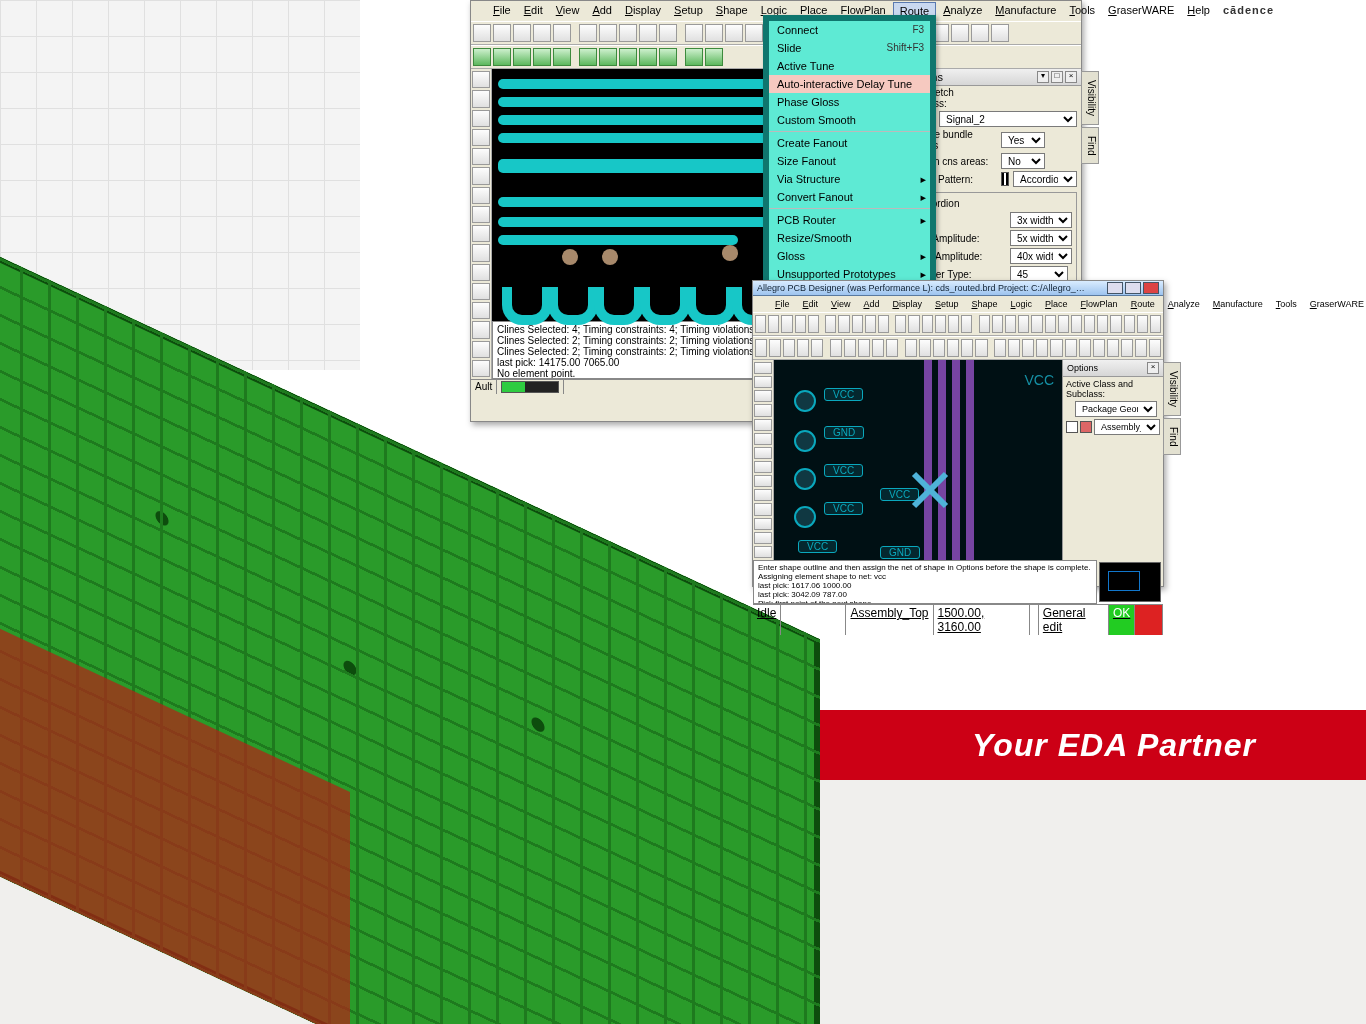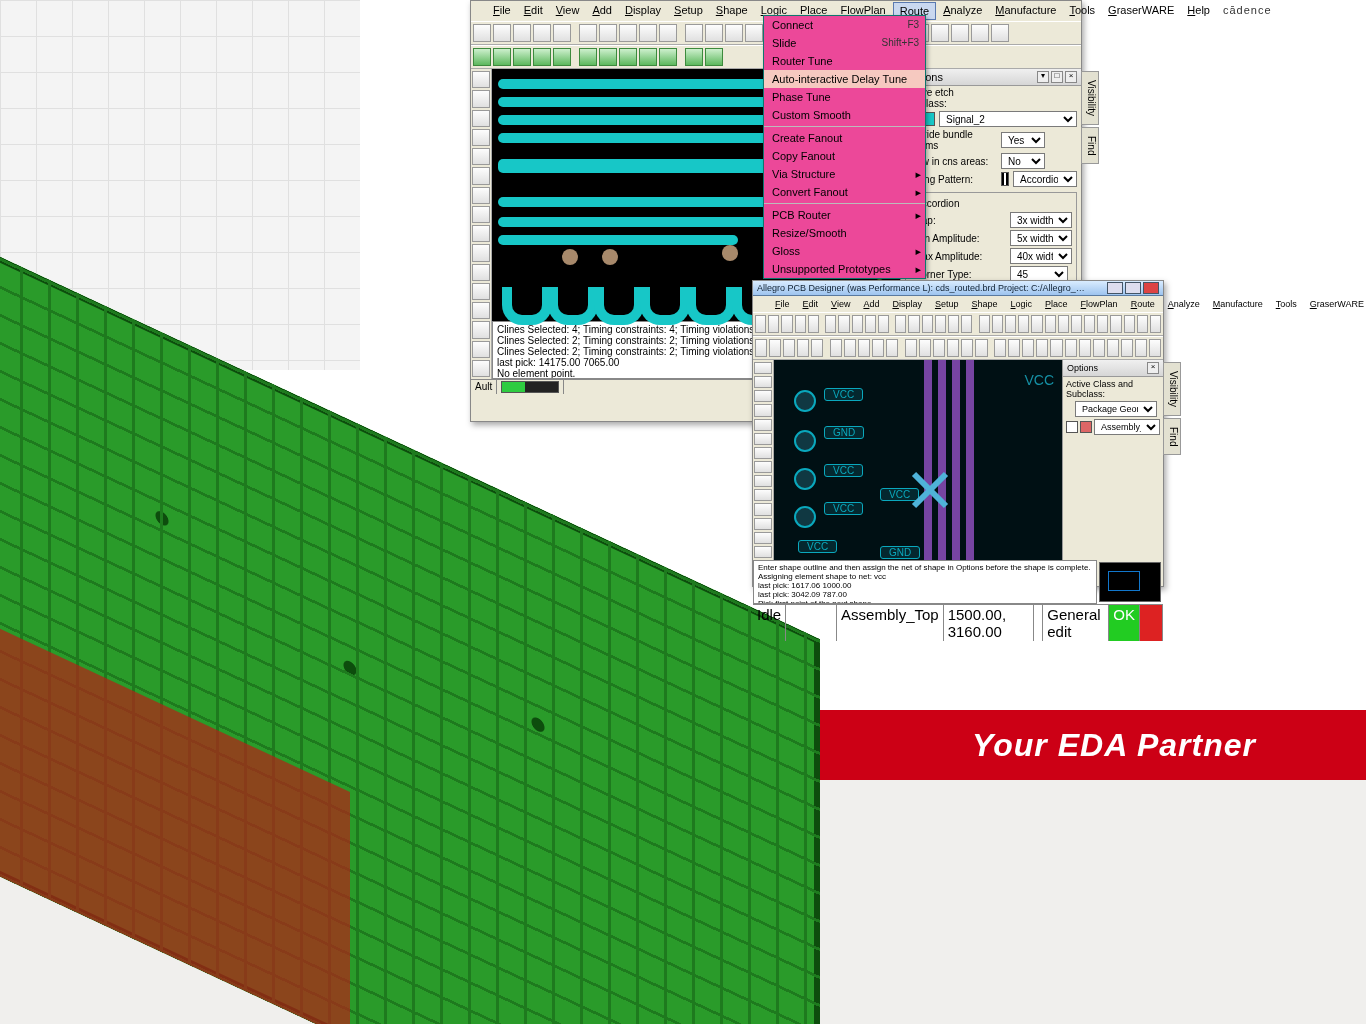--- a/index.html
+++ b/index.html
@@ -19,21 +19,21 @@
     repeating-linear-gradient(90deg,#1e7a1e 0 3px,transparent 3px 28px),
     radial-gradient(circle at 30% 30%,#0d4d0d 6px,transparent 7px),
     radial-gradient(circle at 50% 40%,#0d4d0d 6px,transparent 7px),
     radial-gradient(circle at 70% 35%,#0d4d0d 6px,transparent 7px);}
   .pcb-iso::after{content:"";position:absolute;left:0;top:60%;width:50%;height:40%;background:#b52117;opacity:.7;}
   
   .win{position:absolute;background:#ece9d8;border:1px solid #888;box-shadow:2px 3px 6px rgba(0,0,0,.35);}
   .menubar{display:flex;gap:1px;background:#ece9d8;padding:1px 16px;font-size:11px;}
   .menubar span{padding:2px 6px;cursor:default;}
   .menubar span u{text-decoration:underline;}
-  .brand{margin-left:auto;padding-right:6px;font-weight:normal;letter-spacing:1px;color:#333;}
+  .brand{margin-left:auto;padding-right:6px;font-weight:bold;letter-spacing:1px;color:#333;}
   .toolbar{display:flex;gap:2px;padding:2px;background:#ece9d8;border-top:1px solid #fff;border-bottom:1px solid #aaa;}
   .tbtn{width:16px;height:16px;border:1px solid #9a9a9a;background:linear-gradient(#fdfdfd,#e0e0e0);}
   .tsep{width:4px;}
   .toolbar.green .tbtn{background:linear-gradient(#cdf0cd,#5db85d);border-color:#3d8a3d;}
   .panel-title{background:linear-gradient(#f0f0f0,#d6d6d6);border-bottom:1px solid #999;padding:2px 4px;font-size:11px;display:flex;align-items:center;gap:6px;}
   .panel-title .xbtns{margin-left:auto;display:flex;gap:2px;}
   .panel-title .xbtns span{width:10px;height:10px;border:1px solid #888;background:#eee;font-size:8px;line-height:8px;text-align:center;}
   .field-row{display:flex;align-items:center;gap:4px;padding:1px 4px;font-size:10px;}
   .field-row label{flex:0 0 92px;}
   .field-row .ctrl{flex:1;}
@@ -43,21 +43,21 @@
   .statusbar{display:flex;border-top:1px solid #888;font-size:10px;}
   .statusbar div{border-right:1px solid #888;padding:1px 4px;}
   .side-tabs{position:absolute;right:0;top:0;width:18px;display:flex;flex-direction:column;gap:2px;}
   .side-tabs span{writing-mode:vertical-rl;background:#e3e1d1;border:1px solid #999;padding:8px 1px;font-size:10px;}
   
   .canvas1{position:relative;flex:1;background:#000;}
   .trace{position:absolute;height:10px;background:#17c7c7;border-radius:5px;}
   .wave{position:absolute;width:30px;height:28px;border:10px solid #17c7c7;border-top:none;border-radius:0 0 20px 20px;}
   .via{position:absolute;width:16px;height:16px;border-radius:50%;background:#a7896b;}
   
-  .context-menu{position:absolute;background:#ec4899;border:1px solid #0f766e;box-shadow:2px 2px 4px rgba(0,0,0,.3);font-size:11px;min-width:125px;}
+  .context-menu{position:absolute;background:#5eead4;border:6px solid #0f766e;box-shadow:2px 2px 4px rgba(0,0,0,.3);font-size:11px;min-width:125px;}
   .context-menu div{padding:3px 18px 3px 8px;position:relative;}
   .context-menu div.hl{background:#f6c9c0;}
   .context-menu div.sep{height:0;padding:0;border-top:1px solid #bbb;margin:2px 0;}
   .context-menu div .shortcut{position:absolute;right:6px;color:#333;font-size:10px;}
   .context-menu div .arrow{position:absolute;right:4px;}
   
   .console{background:#fff;border:1px solid #888;font-size:10px;line-height:11px;padding:2px 4px;height:52px;overflow:hidden;color:#000;}
   
   .canvas2{position:relative;flex:1;background:#001014;}
   .net-lbl{position:absolute;color:#0aa8bd;background:rgba(7,60,70,.55);border:1px solid #0aa8bd;font-size:10px;padding:0 8px;border-radius:3px;}
@@ -285,27 +285,27 @@
     <div>Ault</div>
     <div><span class="progress"><i style="width:40%"></i></span></div>
     <div style="flex:1"></div>
     <div>Signal_2</div>
     <div>14765.00, 7420</div>
   </div>
 
   <div class="context-menu" style="left:292px;top:14px;" id="w1-ctx">
       <div>Connect<span class="shortcut">F3</span></div>
       <div>Slide<span class="shortcut">Shift+F3</span></div>
-      <div>Router Tune</div>
+      <div>Active Tune</div>
       <div class="hl">Auto-interactive Delay Tune</div>
-      <div>Phase Tune</div>
+      <div>Phase Gloss</div>
       <div>Custom Smooth</div>
       <div class="sep"></div>
       <div>Create Fanout</div>
-      <div>Copy Fanout</div>
+      <div>Size Fanout</div>
       <div>Via Structure<span class="arrow">▸</span></div>
       <div>Convert Fanout<span class="arrow">▸</span></div>
       <div class="sep"></div>
       <div>PCB Router<span class="arrow">▸</span></div>
       <div>Resize/Smooth</div>
       <div>Gloss<span class="arrow">▸</span></div>
       <div>Unsupported Prototypes<span class="arrow">▸</span></div>
     </div>
 </div>
 
@@ -474,21 +474,21 @@
         <div>Assigning element shape to net: vcc</div>
         <div>last pick: 1617.06  1000.00</div>
         <div>last pick: 3042.09  787.00</div>
         <div>Pick first point of the next shape.</div>
       </div>
     <div style="width:60px;background:#000;border:1px solid #666;margin:2px;">
       <div style="margin:8px;width:30px;height:18px;border:1px solid #17c;"></div>
     </div>
   </div>
 
-  <div class="statusbar" style="font-size:15px;">
+  <div class="statusbar" style="font-size:12px;text-decoration:underline;">
     <div>Idle</div>
     <div style="width:60px"></div>
     <div>Assembly_Top</div>
     <div>1500.00, 3160.00</div>
     <div style="flex:1"></div>
     <div>General edit</div>
     <div style="background:#2c2;color:#fff;">OK</div>
     <div style="width:20px;background:#d22;"></div>
   </div>
 </div>

